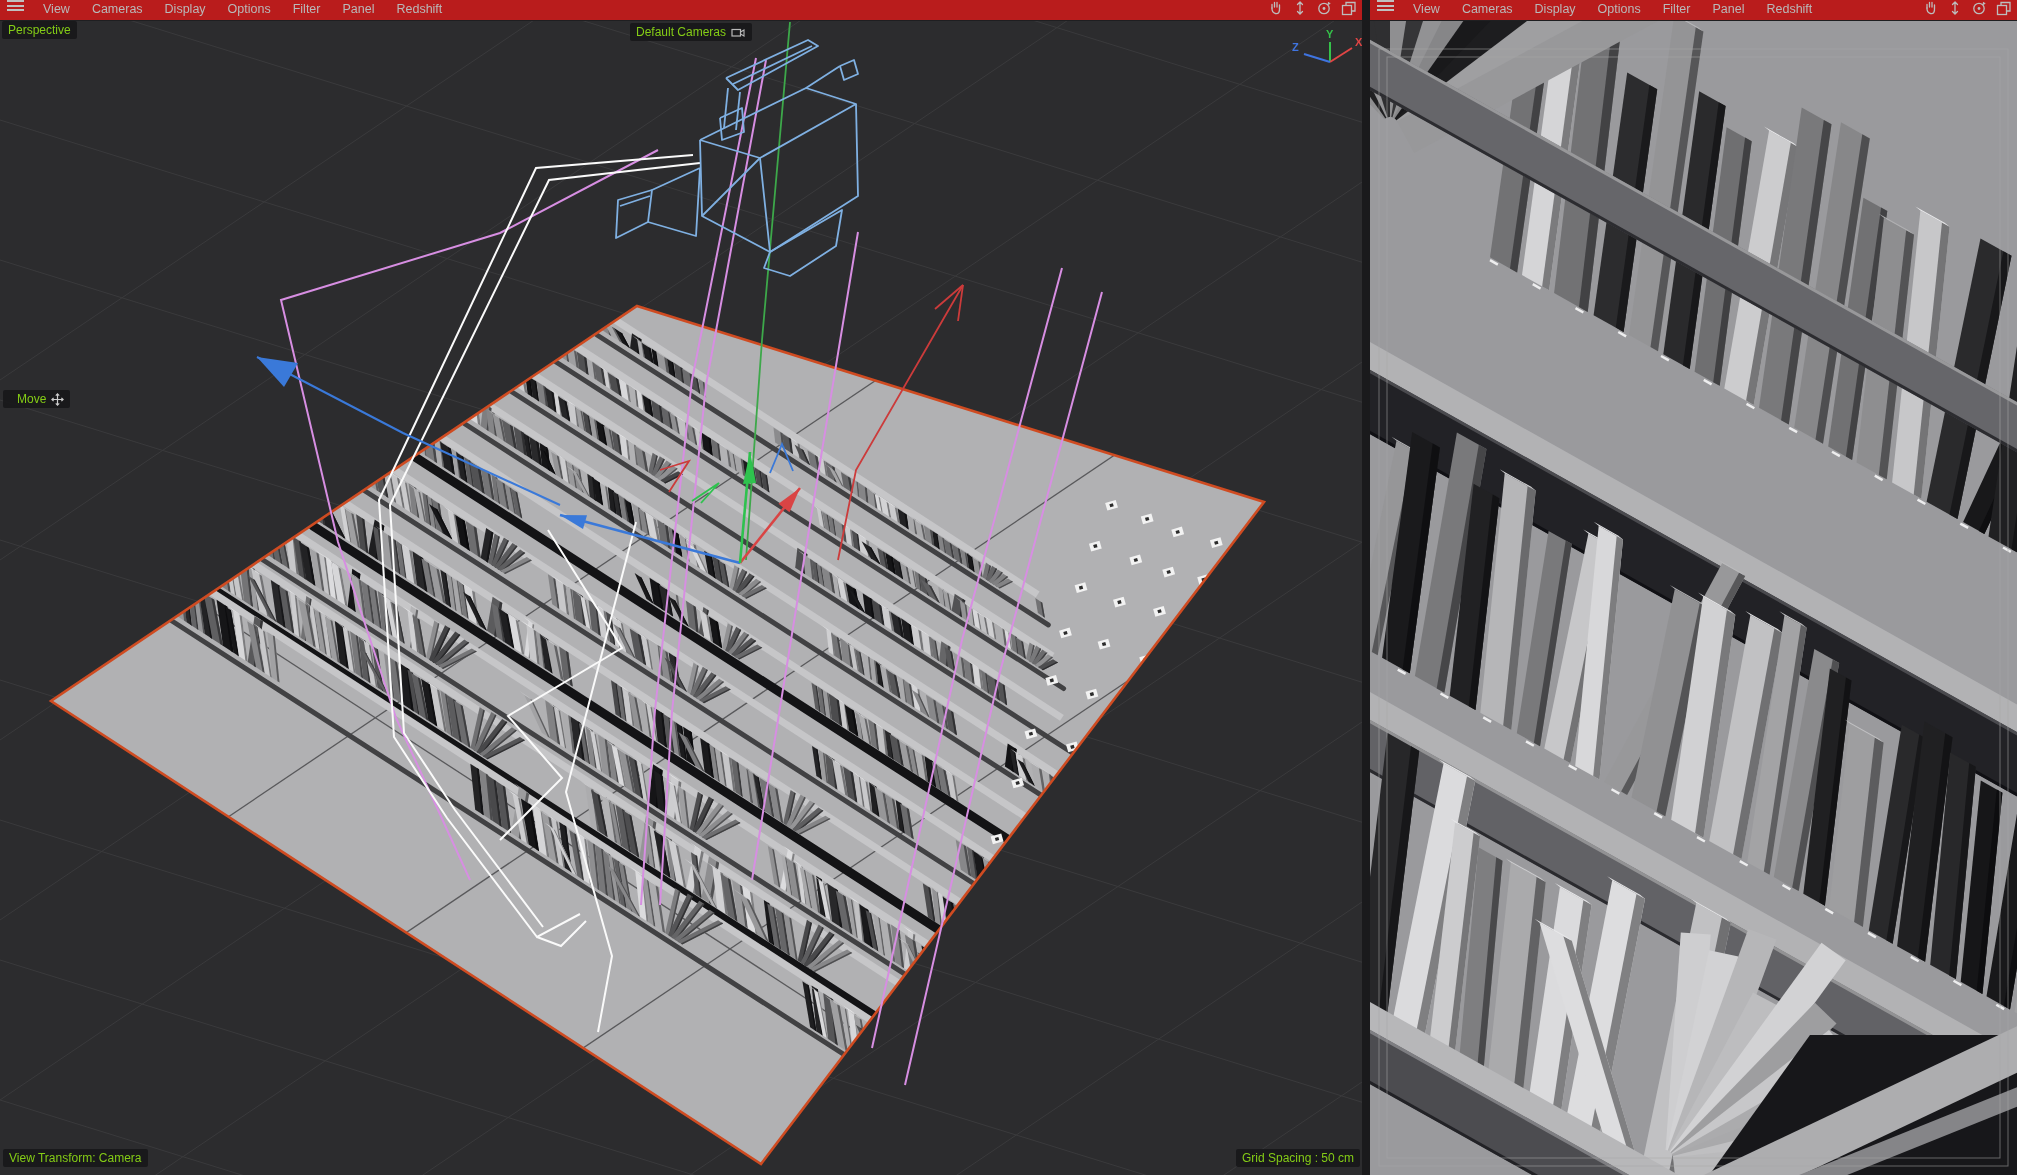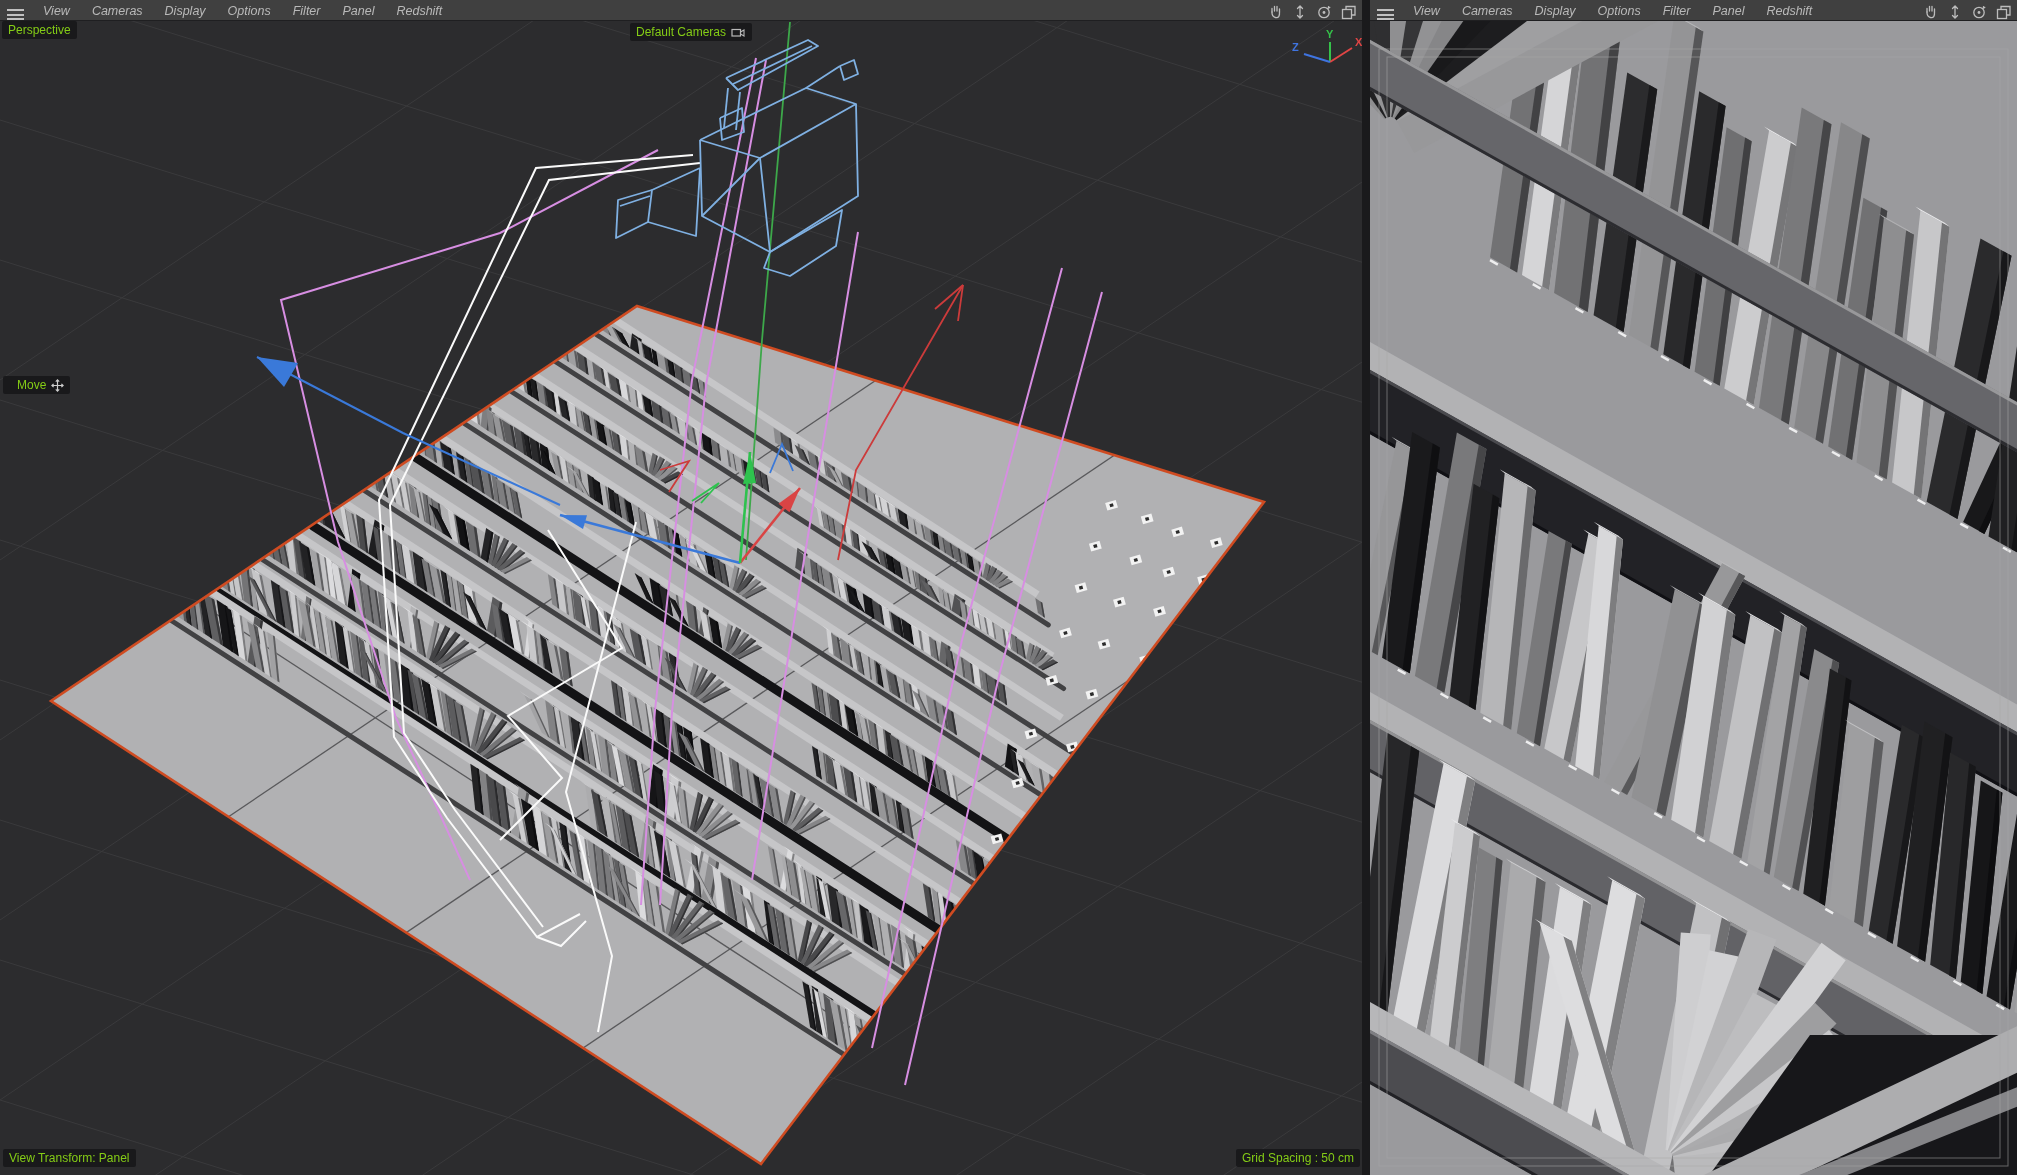--- a/index.html
+++ b/index.html
@@ -1,19 +1,19 @@
 <!DOCTYPE html>
 <html><head>
 <meta charset="utf-8">
 <style>
   html,body{margin:0;padding:0;background:#1b1b1d;}
   body{width:2017px;height:1175px;position:relative;overflow:hidden;
        font-family:"Liberation Sans",sans-serif;-webkit-font-smoothing:antialiased;}
-  .menubar{position:absolute;top:0;height:20px;background:#404040;border-bottom:1px solid #1f1f21;
-           display:flex;align-items:flex-end;color:#b9b9b9;font-size:12.5px;z-index:30;font-style:italic;}
+  .menubar{position:absolute;top:0;height:20px;background:#b91c1c;border-bottom:1px solid #1f1f21;
+           display:flex;align-items:flex-start;color:#b9b9b9;font-size:12.5px;z-index:30;}
   .menubar .items{display:flex;align-items:center;}
   .menu-item{padding:2px 11px;cursor:default;white-space:nowrap;}
   .hamburger{width:17px;height:11px;margin:0 8px 0 7px;display:flex;flex-direction:column;justify-content:space-between;}
   .hamburger span{display:block;height:2px;background:#c0c0c0;}
   .mb-icons{margin-left:auto;display:flex;align-items:center;gap:9px;padding-right:6px;}
   .mb-icons svg{display:block;}
   .badge{position:absolute;background:rgba(24,24,26,0.92);color:#84cc16;font-size:12px;
          padding:2px 6px;border-radius:2px;z-index:20;white-space:nowrap;display:flex;align-items:center;gap:5px;}
   .vp{position:absolute;top:20px;bottom:0;overflow:hidden;background:#2c2c2e;}
   #divider{position:absolute;left:1362px;top:0;width:8px;height:1175px;background:#1a1a1c;z-index:40;}
@@ -1881,32 +1881,32 @@
 </div>
 
 <div class="badge" style="left:630px;top:23px;">
   <span>Default Cameras</span>
   <svg width="15" height="11" viewBox="0 0 15 11">
     <rect x="1" y="2.5" width="8.5" height="6.5" fill="none" stroke="#b9b9b9" stroke-width="1.2"></rect>
     <path d="M9.5 5 L13 3 V9 L9.5 7 Z" fill="none" stroke="#b9b9b9" stroke-width="1.1"></path>
   </svg>
 </div>
 
-<div class="badge" style="left:3px;top:376px;padding-left:14px;">
+<div class="badge" style="left:3px;top:390px;padding-left:14px;">
   <span>Move</span>
   <svg width="13" height="13" viewBox="0 0 13 13">
     <g stroke="#cdcdcd" stroke-width="1.2" fill="none">
       <path d="M6.5 1 V12 M1 6.5 H12"></path>
       <path d="M4.8 2.6 6.5 .9 8.2 2.6 M4.8 10.4 6.5 12.1 8.2 10.4 M2.6 4.8 .9 6.5 2.6 8.2 M10.4 4.8 12.1 6.5 10.4 8.2"></path>
     </g>
   </svg>
 </div>
 
 <div class="badge" style="left:3px;top:1149px;">
-  <span>View Transform: Panel</span>
+  <span>View Transform: Camera</span>
 </div>
 <div class="badge" style="left:1236px;top:1149px;align-items:center;">
   <span>Grid Spacing : 50 cm</span>
 </div>
 
 <svg id="axis-gizmo" width="78" height="52" viewBox="0 0 78 52">
   <g stroke-width="2" fill="none">
     <line x1="42" y1="36" x2="42" y2="16" stroke="#35c24a"></line>
     <line x1="42" y1="36" x2="64" y2="22" stroke="#e04545"></line>
     <line x1="42" y1="36" x2="16" y2="28" stroke="#3f74e0"></line>

